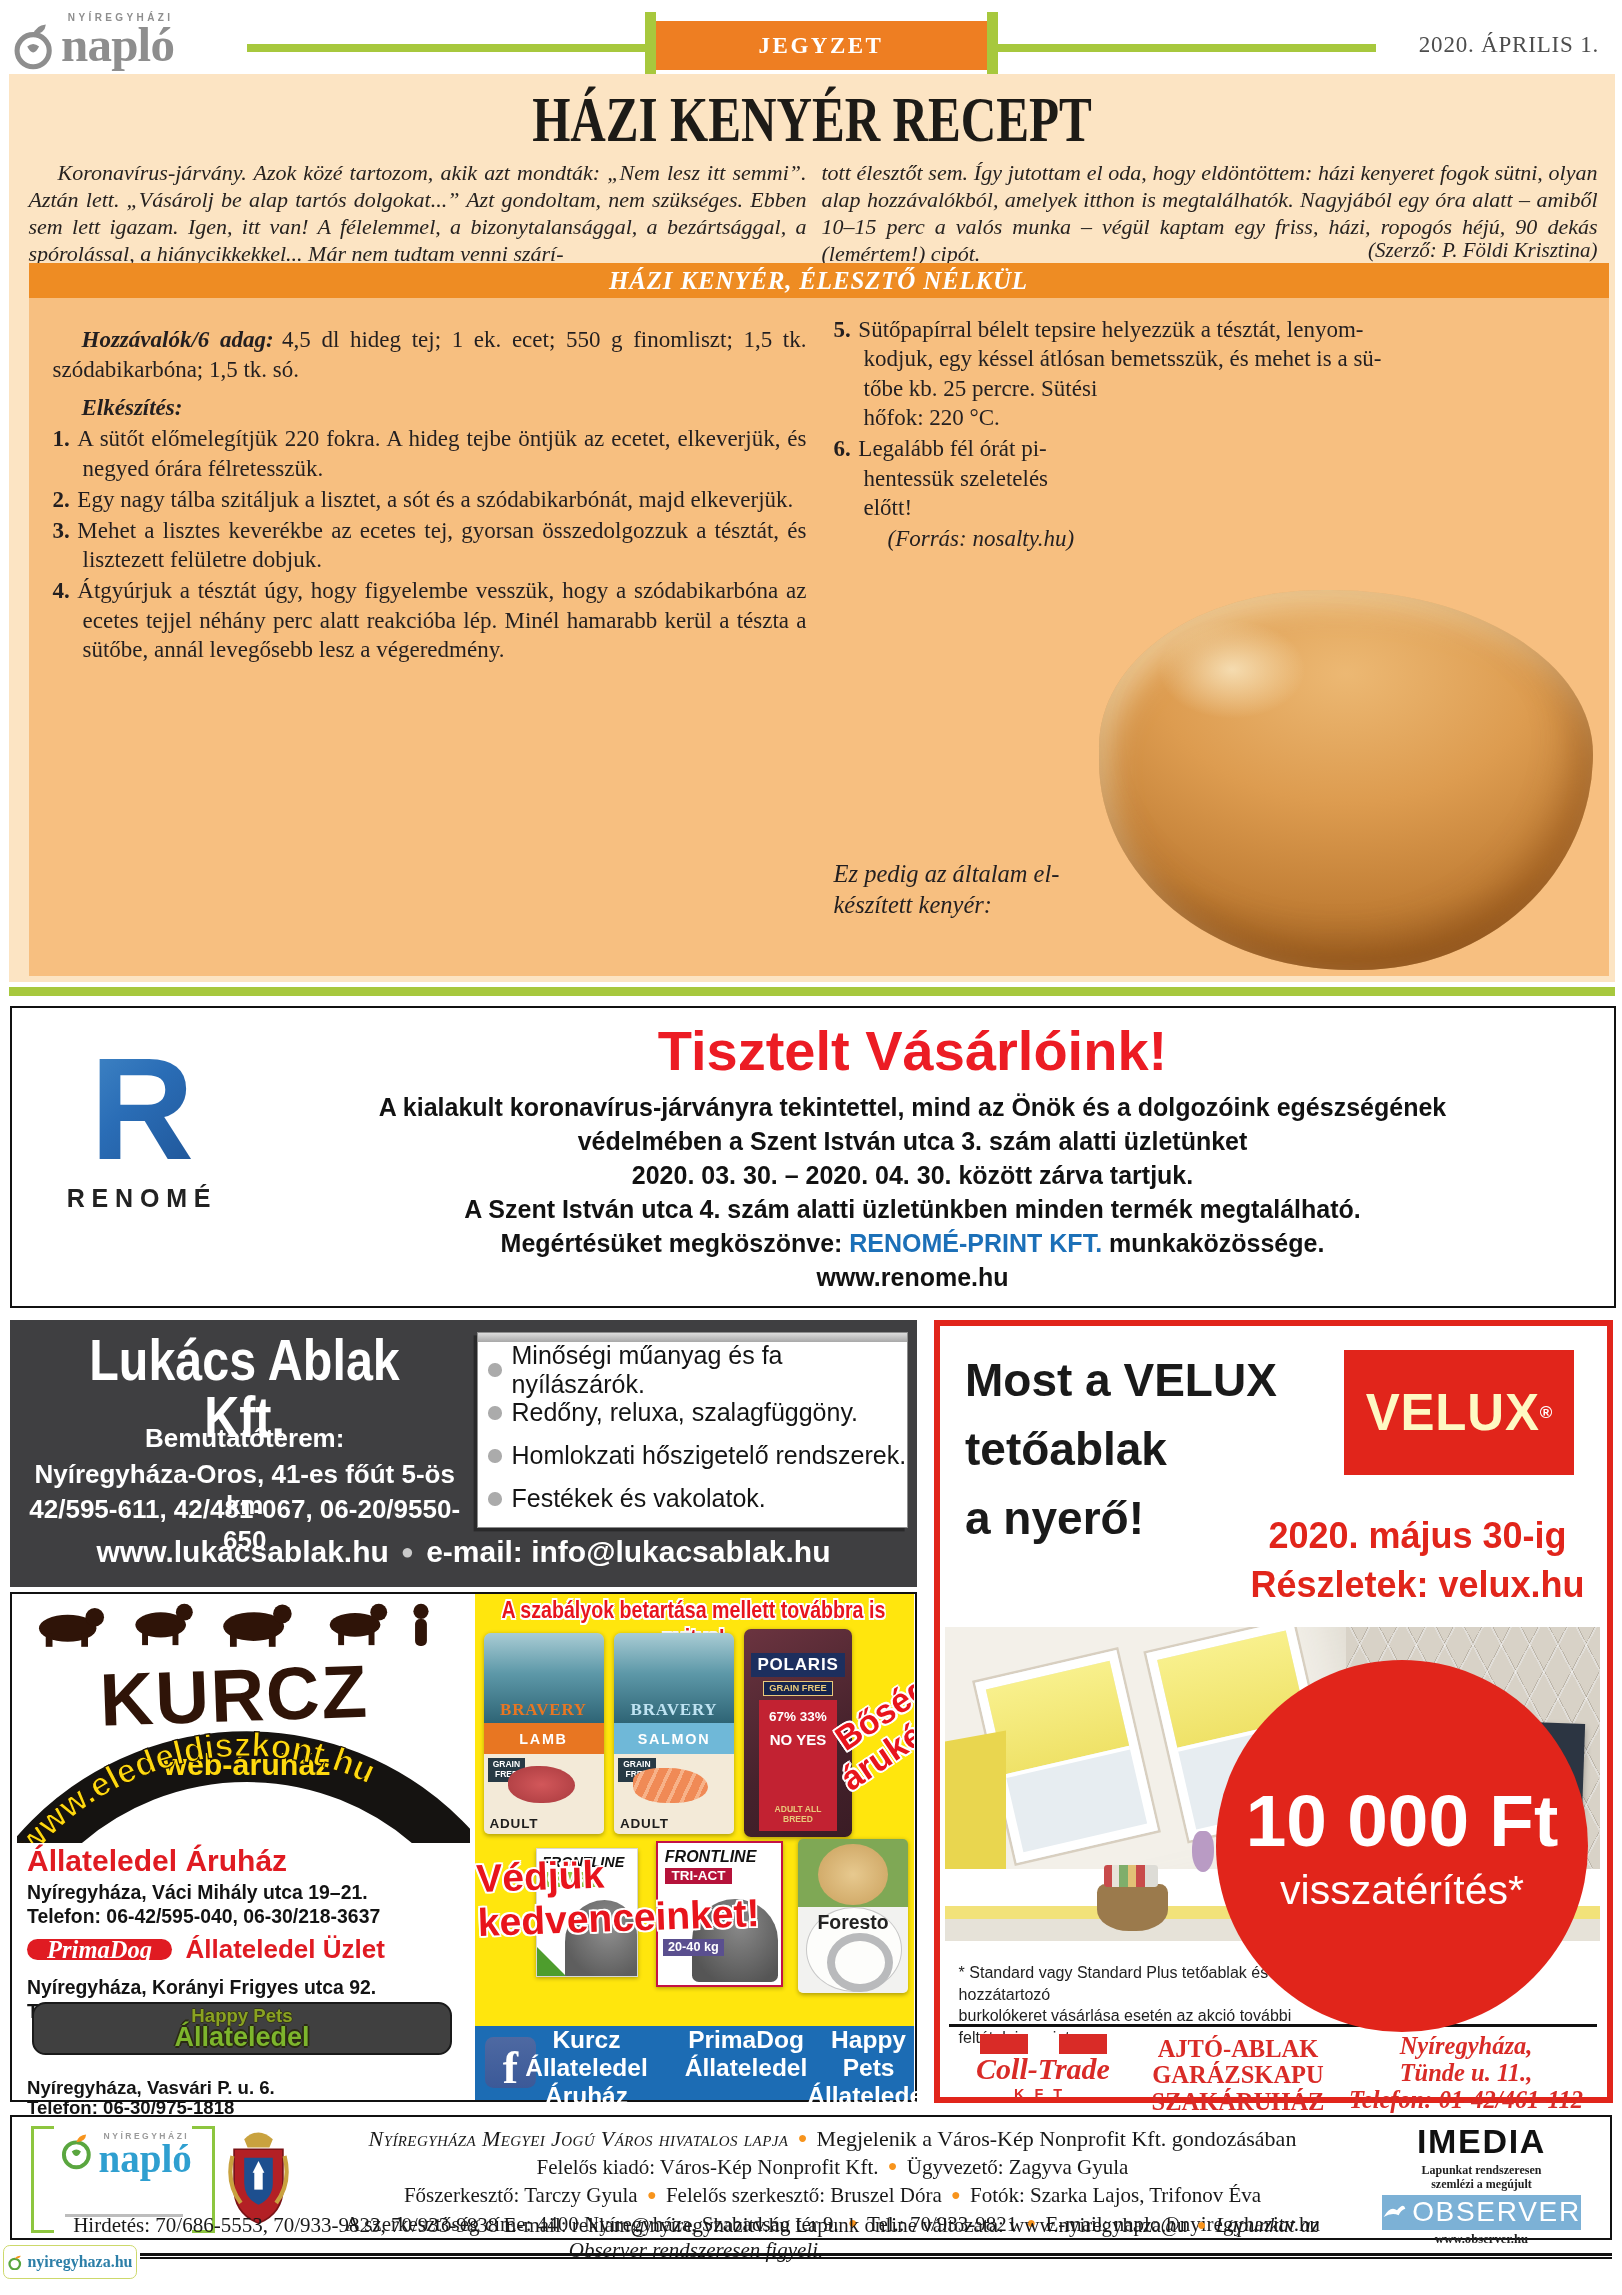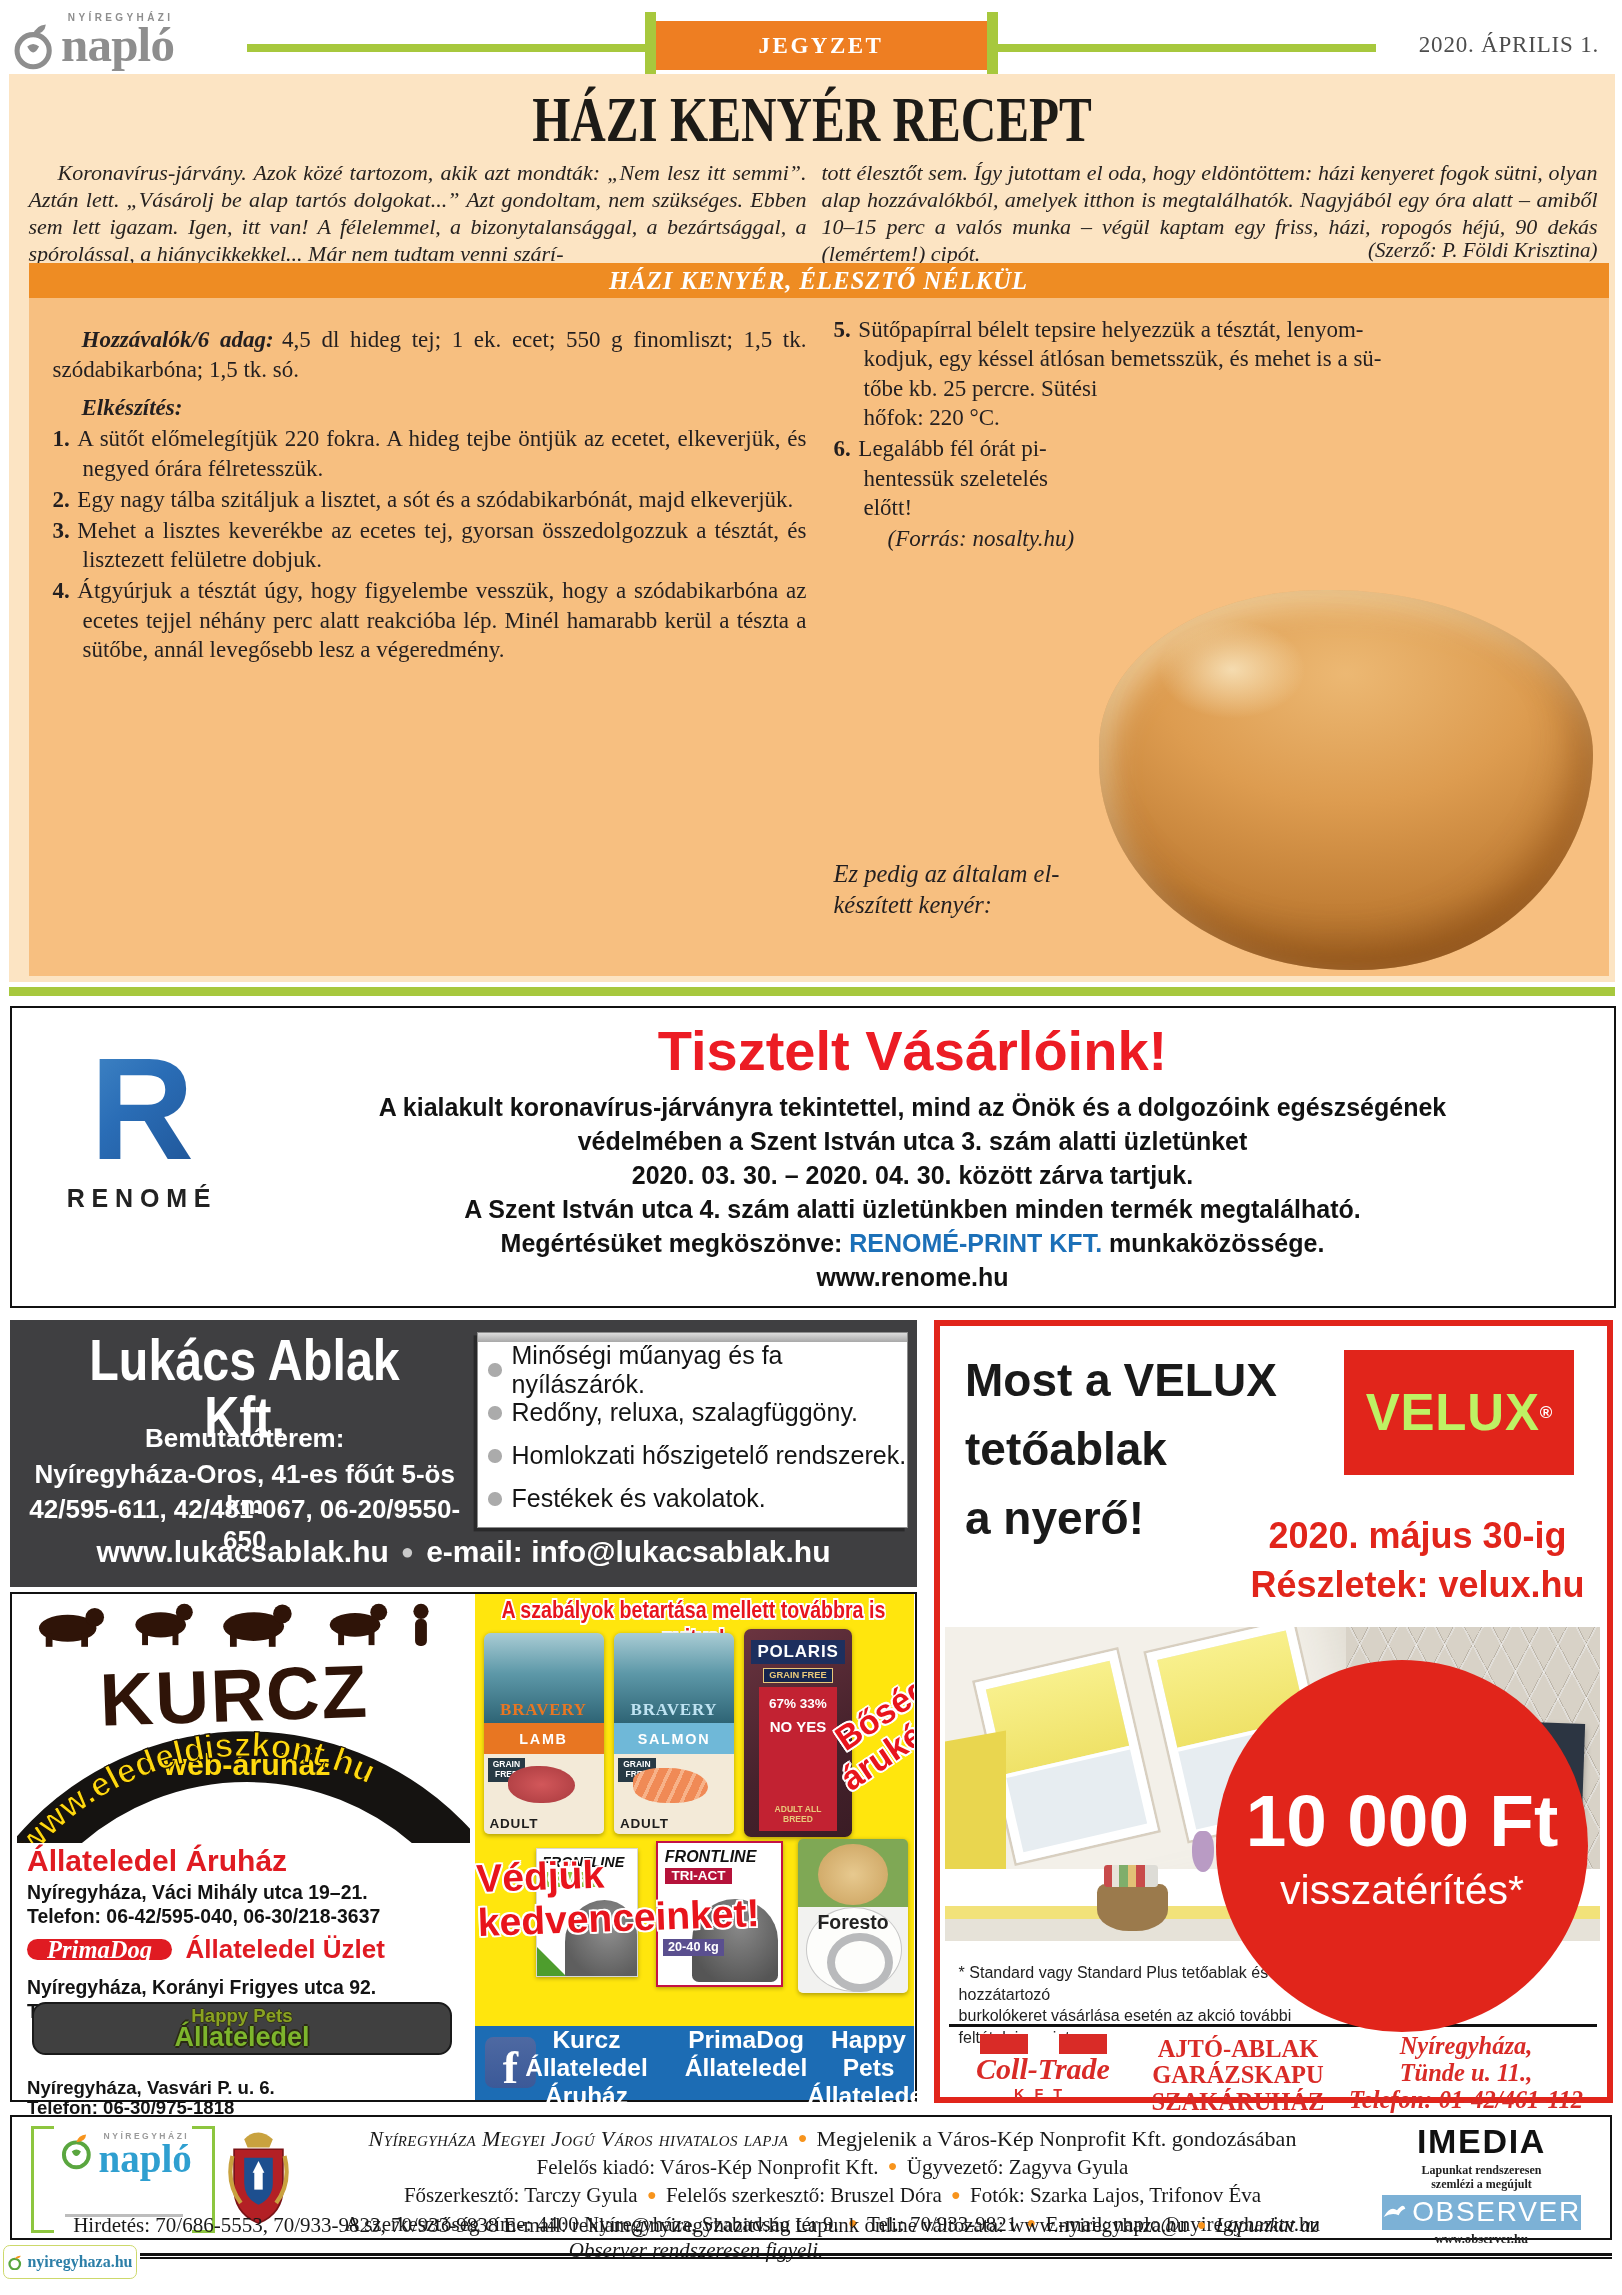--- a/index.html
+++ b/index.html
@@ -77,21 +77,21 @@
   .lk-box ul{list-style:none;margin:6.8px 0 0;padding:0 0 0 10px;}
   .lk-box li{display:flex;align-items:center;gap:10px;height:43px;font:400 25px "Liberation Sans",sans-serif;color:#141414;}
   .lk-bullet{width:13.5px;height:13.5px;border-radius:50%;background:#ababab;flex:0 0 13.5px;}
   .lk-bottom{left:0;top:215px;width:100%;text-align:center;font:700 30px "Liberation Sans",sans-serif;}
   .lk-dot{color:#c9c9c9;font-size:22px;vertical-align:3.4px;margin:0 12px;}
 
   
   .velux{left:934px;top:1320px;width:679px;height:783px;background:#fff;border:6.8px solid #e1251b;box-sizing:border-box;font-family:"Liberation Sans",sans-serif;}
   .v-headline{left:25px;top:20px;font:700 46px/1.5 "Liberation Sans",sans-serif;color:#1a1a1a;}
   .v-logo{left:404px;top:24px;width:230px;height:125px;background:#e1251b;display:flex;align-items:center;justify-content:center;}
-  .v-logo-text{font:700 51px "Liberation Sans",sans-serif;color:#bef264;letter-spacing:0.8px;}
+  .v-logo-text{font:700 51px "Liberation Sans",sans-serif;color:#fef9c3;letter-spacing:0.8px;}
   .v-reg{font:700 17px "Liberation Sans",sans-serif;color:#fff;vertical-align:22px;}
   .v-promo1{left:304px;top:189px;width:347px;text-align:center;font:700 36px "Liberation Sans",sans-serif;color:#e1251b;}
   .v-promo2{left:304px;top:238px;width:347px;text-align:center;font:700 36px "Liberation Sans",sans-serif;color:#e1251b;}
   .v-photo{left:5px;top:301px;width:655px;height:314px;background:#ece8e0;overflow:hidden;}
   .ph-ceiling{position:absolute;left:-59px;top:-76px;width:490px;height:397px;background:#f3f0e9;transform:rotate(-13deg);box-shadow:inset -25px -34px 51px rgba(160,150,130,.25);}
   .ph-win{position:absolute;background:#e7edf1;border:9.3px solid #fff;box-shadow:0 0 0 2.5px #d8cfc0;transform:rotate(-13deg);}
   .ph-win1{left:49px;top:37px;width:127px;height:167px;}
   .ph-win2{left:221px;top:6.8px;width:132px;height:174px;}
   .ph-blind{height:52%;background:linear-gradient(#f8f08c,#efe268);border-bottom:4.2px solid #fff;}
   .ph-wall{position:absolute;right:0;top:0;width:254px;height:100%;background:#d8d2c7;
@@ -155,21 +155,21 @@
   .bag-band{height:15%;display:flex;align-items:center;justify-content:center;font:700 14.4px "Liberation Sans",sans-serif;color:#fff;letter-spacing:1.7px;}
   .band-lamb{background:#e87622;} .band-salmon{background:#6fb8d8;}
   .bag-bottom{height:40%;background:#f3ead8;position:relative;}
   .gf-badge{position:absolute;left:4.2px;top:4.2px;width:34px;background:#273a45;color:#fff;font:700 8.5px/1.15 "Liberation Sans",sans-serif;text-align:center;padding:2.5px 1.7px;}
   .food-lamb{position:absolute;left:20%;top:16%;width:56%;height:46%;border-radius:45% 55% 50% 50%;background:radial-gradient(#d2575a,#a83a3e);}
   .food-salmon{position:absolute;left:16%;top:18%;width:62%;height:44%;border-radius:40% 60% 50% 50%;
      background:repeating-linear-gradient(115deg,#f08a56 0 8.5px,#f7b289 8.5px 12px);}
   .bag-adult{position:absolute;left:6px;bottom:3.4px;font:700 13.5px "Liberation Sans",sans-serif;color:#1d1d1d;letter-spacing:0.8px;}
   .k-bag3{left:269px;top:35px;width:108px;height:208px;background:linear-gradient(150deg,#6b3440,#46222c 60%,#3a1c25);border-radius:6.8px;overflow:hidden;box-shadow:0 1.7px 4.2px rgba(0,0,0,.3);position:absolute;}
   .pol-col{position:absolute;left:14%;top:3%;width:72%;height:94%;display:flex;flex-direction:column;align-items:center;}
-  .pol-name{font:700 17px "Liberation Sans",sans-serif;color:#fff;letter-spacing:0.8px;background:#1d2f5e;padding:1.7px 6.8px;margin-top:5px;}
+  .pol-name{font:700 17px "Liberation Sans",sans-serif;color:#fff;letter-spacing:0.8px;background:#1d2f5e;padding:1.7px 6.8px;margin-top:18px;}
   .pol-gf{margin-top:4.2px;background:#15244d;color:#e8c87a;font:700 9.3px "Liberation Sans",sans-serif;padding:1.7px 5px;border:0.8px solid #e8c87a;}
   .pol-red{margin-top:4.2px;width:100%;flex:1;background:#c22232;display:flex;flex-direction:column;align-items:center;gap:6.8px;padding-top:8.5px;}
   .pol-stats{font:700 13.5px "Liberation Sans",sans-serif;color:#fff;}
   .pol-noyes{font:700 15px "Liberation Sans",sans-serif;color:#fff;}
   .pol-type{font:700 8.5px "Liberation Sans",sans-serif;color:#e8c87a;margin-top:auto;padding-bottom:6.8px;text-align:center;}
   .k-prod{position:absolute;background:#fff;box-shadow:0 1.7px 4.2px rgba(0,0,0,.3);}
   .k-combo{left:61px;top:254px;width:100px;height:127px;border:1.7px solid #d7d7d7;}
   .fc-brand{font:italic 700 14.4px "Liberation Sans",sans-serif;color:#111;margin:5px 0 0 5px;}
   .fc-variant{display:inline-block;background:#8dc63f;color:#fff;font:700 12px "Liberation Sans",sans-serif;padding:0.8px 5px;margin:1.7px 0 0 5px;}
   .fc-dog{position:absolute;right:0;bottom:0;width:72%;height:60%;border-radius:55% 45% 0 0;background:radial-gradient(at 60% 35%,#909090,#5e5e5e 75%);}

